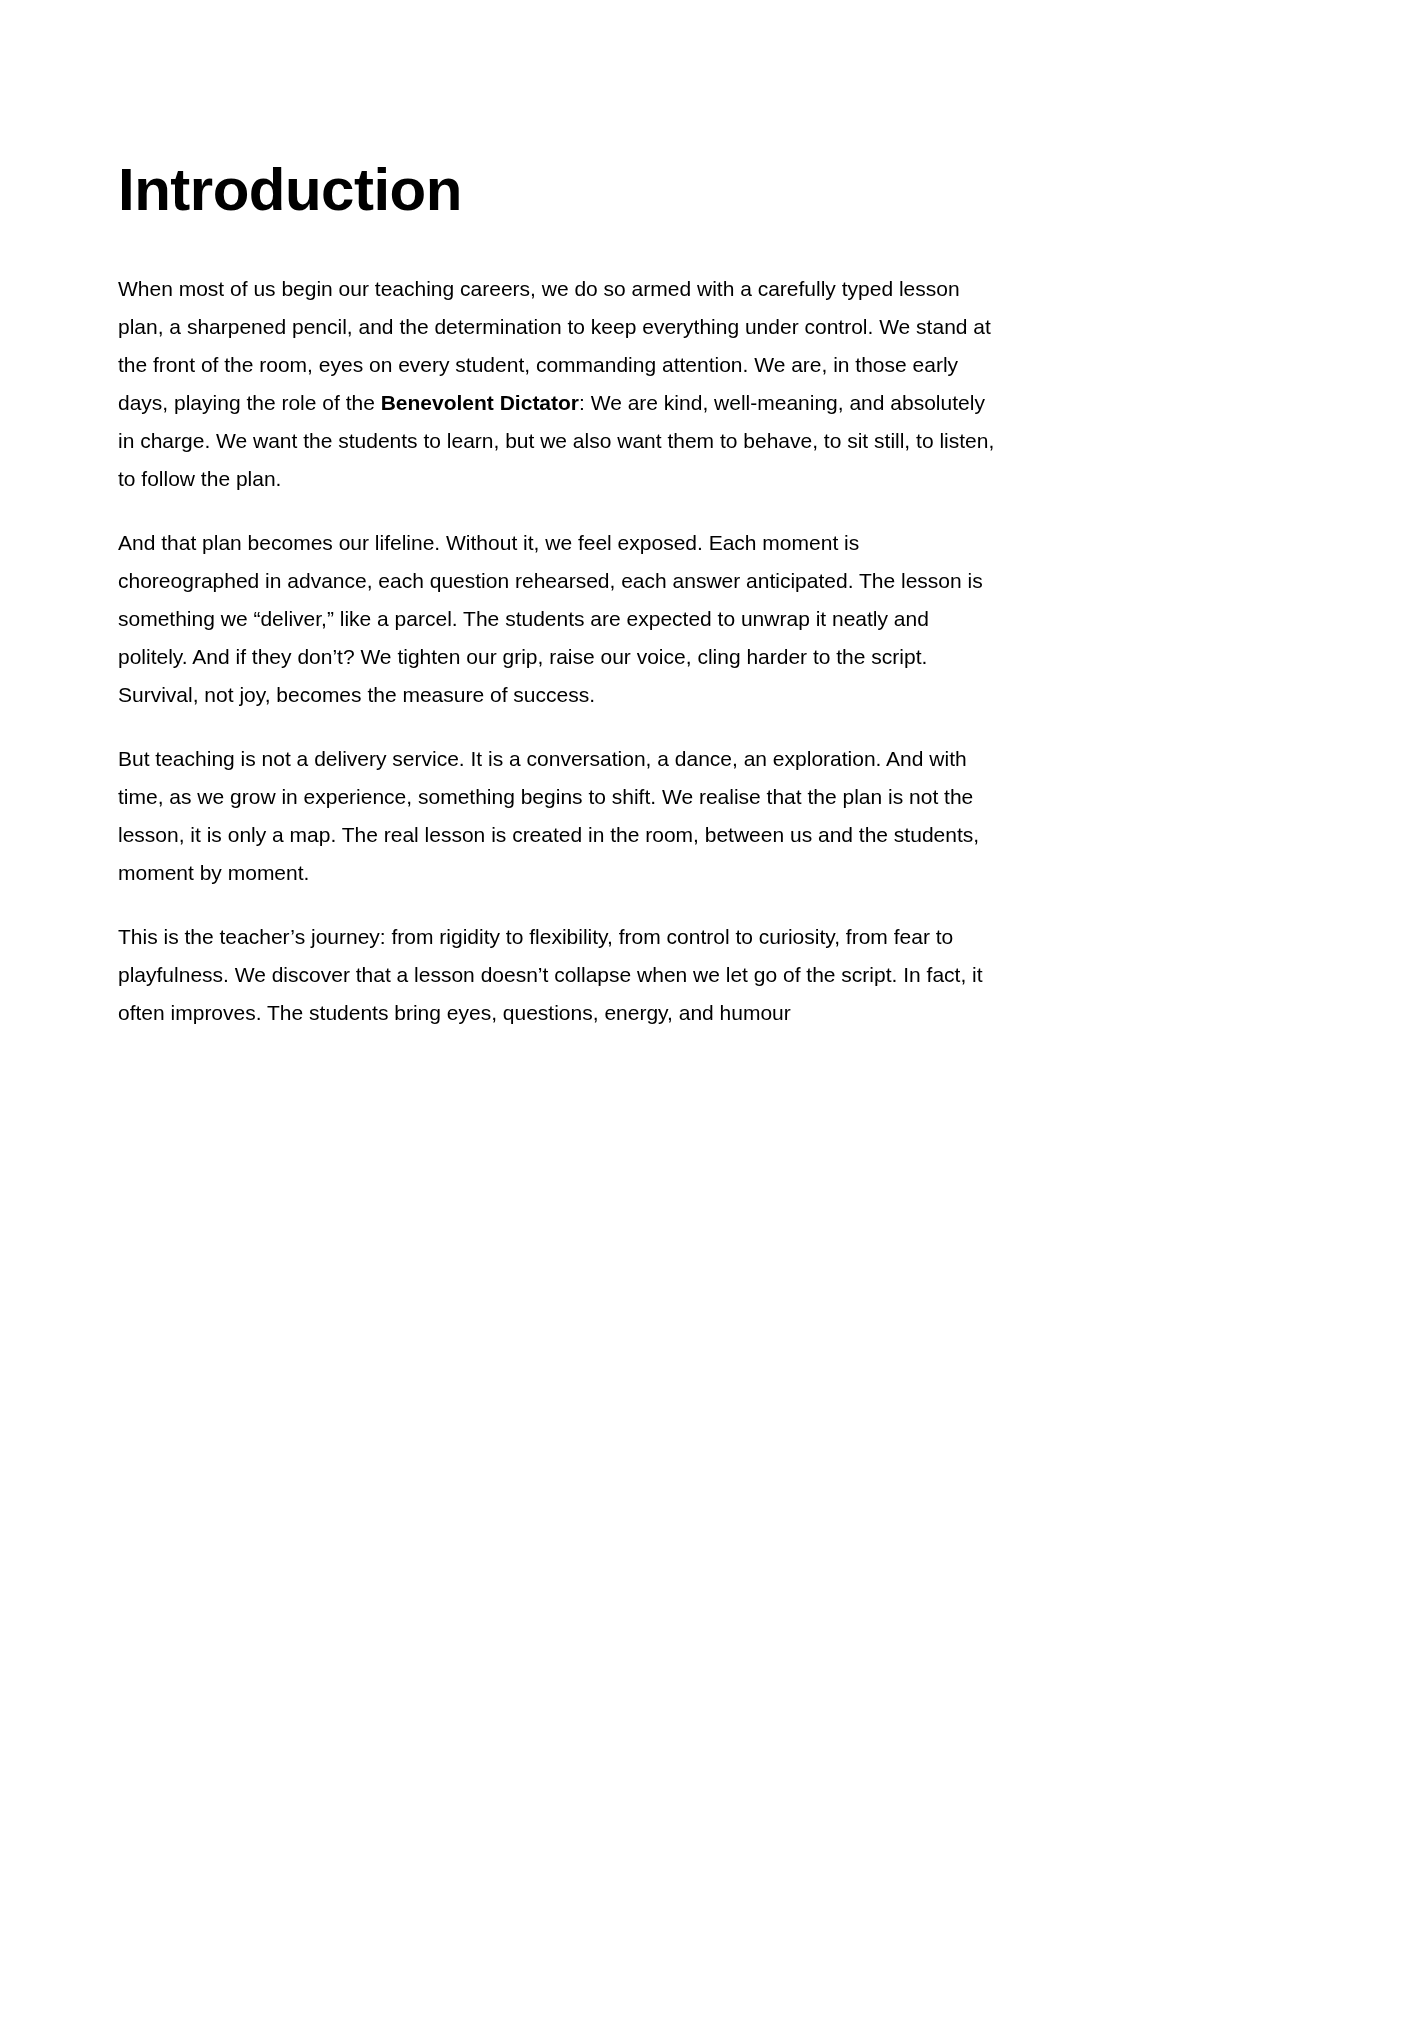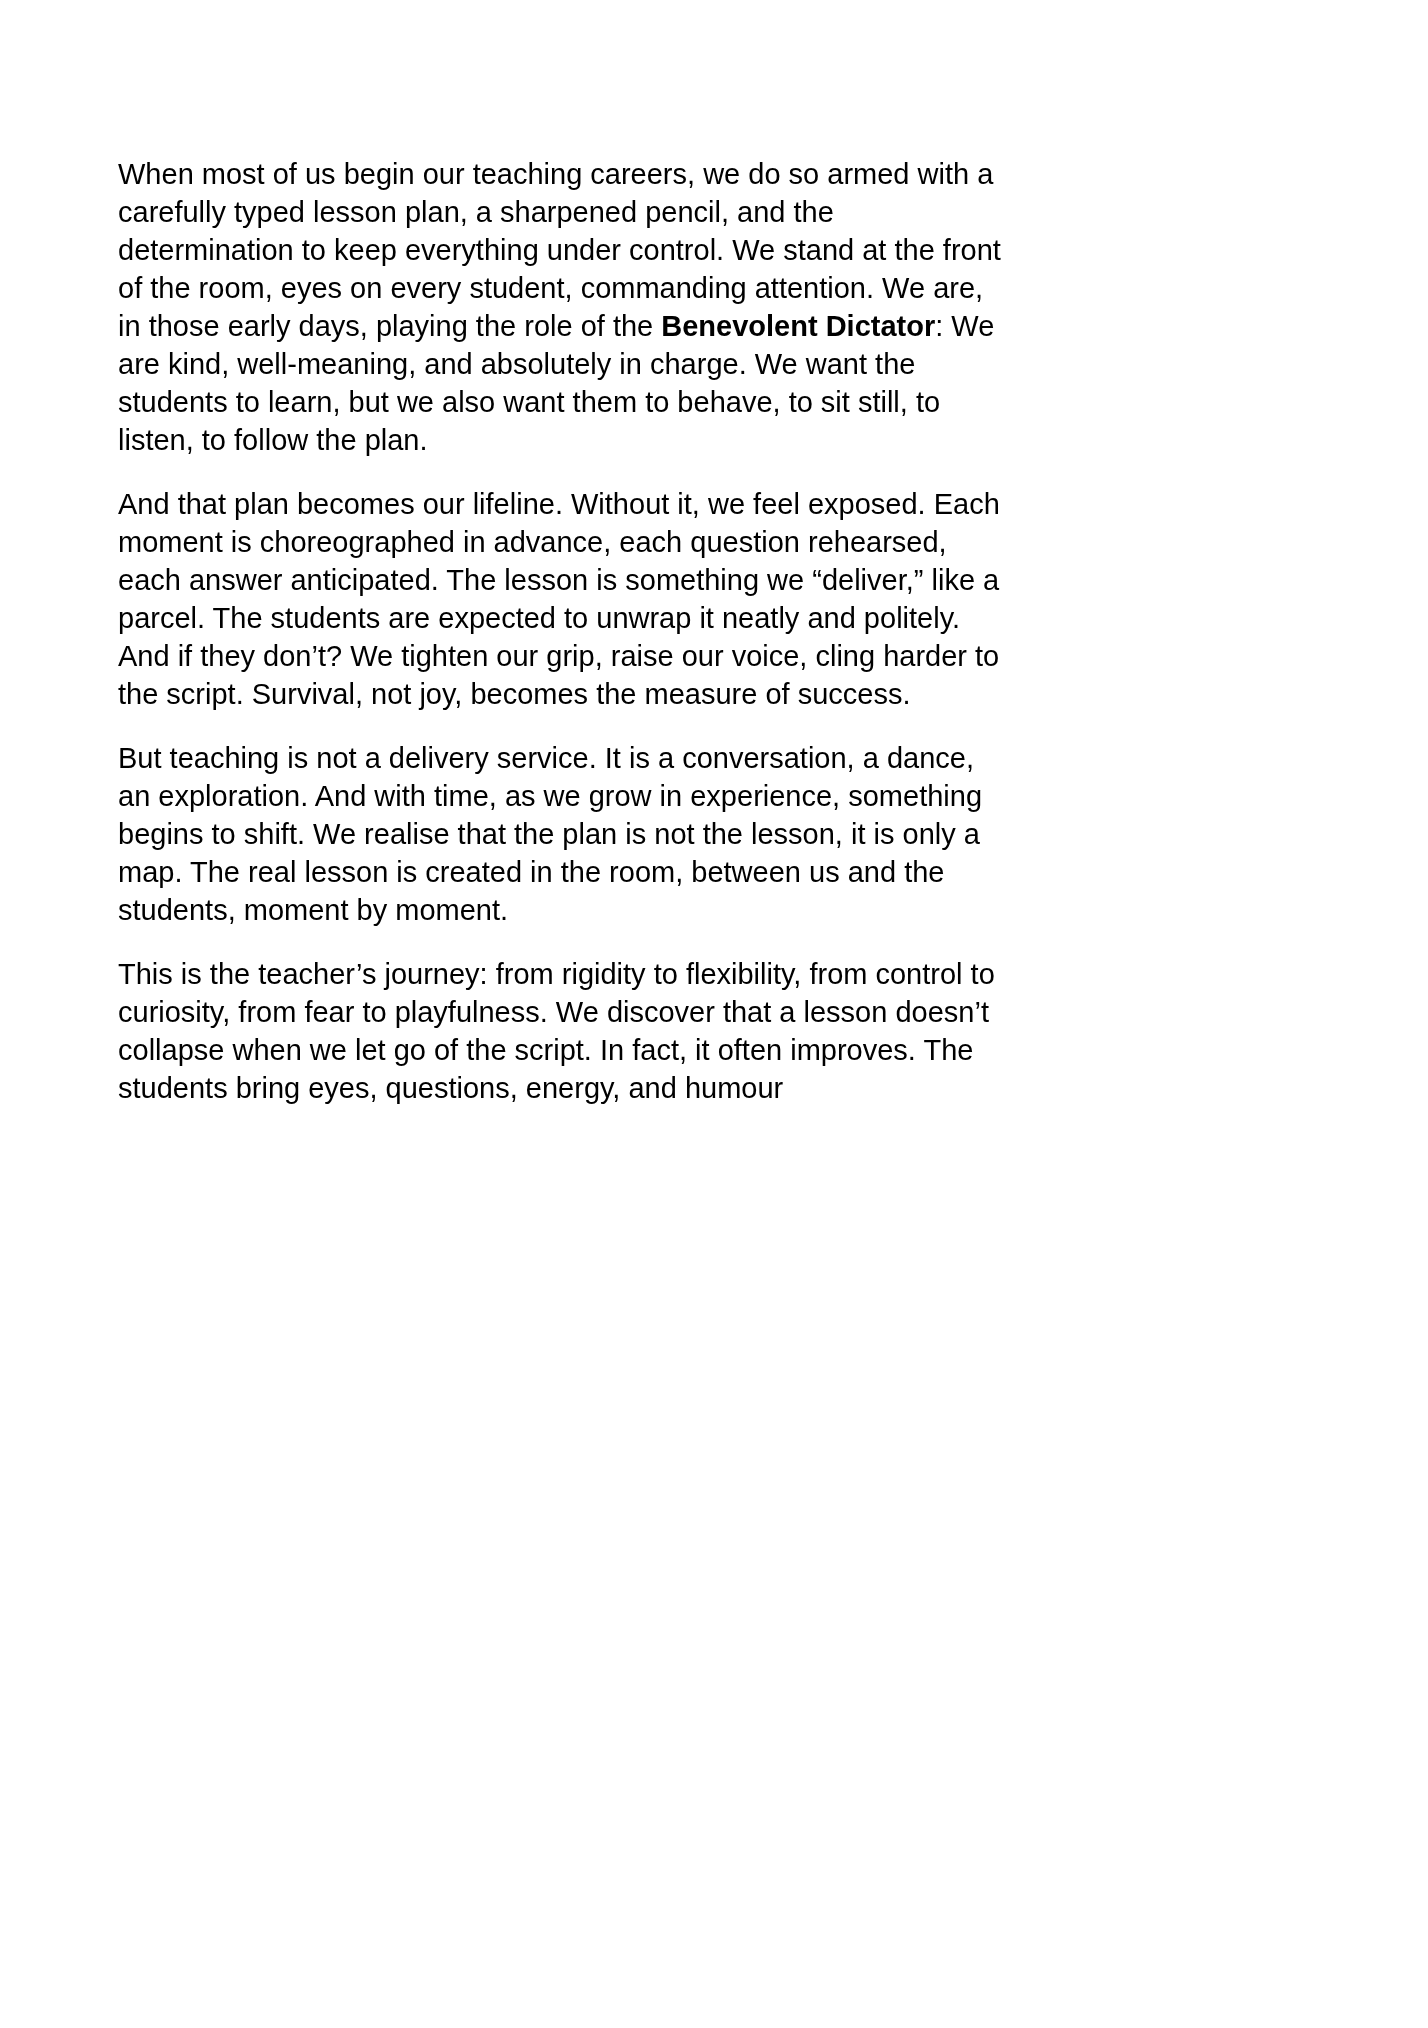--- a/index.html
+++ b/index.html
@@ -26,35 +26,36 @@
     margin: 0 0 46px 0;
     letter-spacing: -0.5px;
   }
   .doc-subtitle {
     font-size: 29px;
     font-weight: 700;
     line-height: 38px;
     margin: 0 0 36px 0;
   }
   .doc-paragraph {
-    font-size: 29px;
+    font-size: 21px;
     font-weight: 400;
     line-height: 38px;
     margin: 0 4px 26px 0;
     max-width: 885px;
   }
   .doc-paragraph strong {
     font-weight: 700;
   }
 </style>
 </head>
 <body>
 
 <div class="page">
 
+  <h1 class="doc-title">Introduction</h1>
 
 
   <p class="doc-paragraph"><span>When most of us begin our teaching careers, we do so armed with a carefully typed lesson plan, a sharpened pencil, and the determination to keep everything under control. We stand at the front of the room, eyes on every student, commanding attention. We are, in those early days, playing the role of the </span><strong>Benevolent Dictator</strong><span>: We are kind, well-meaning, and absolutely in charge. We want the students to learn, but we also want them to behave, to sit still, to listen, to follow the plan.</span></p>
 
   <p class="doc-paragraph">And that plan becomes our lifeline. Without it, we feel exposed. Each moment is choreographed in advance, each question rehearsed, each answer anticipated. The lesson is something we “deliver,” like a parcel. The students are expected to unwrap it neatly and politely. And if they don’t? We tighten our grip, raise our voice, cling harder to the script. Survival, not joy, becomes the measure of success.</p>
 
   <p class="doc-paragraph">But teaching is not a delivery service. It is a conversation, a dance, an exploration. And with time, as we grow in experience, something begins to shift. We realise that the plan is not the lesson, it is only a map. The real lesson is created in the room, between us and the students, moment by moment.</p>
 
   <p class="doc-paragraph">This is the teacher’s journey: from rigidity to flexibility, from control to curiosity, from fear to playfulness. We discover that a lesson doesn’t collapse when we let go of the script. In fact, it often improves. The students bring eyes, questions, energy, and humour</p>
 

